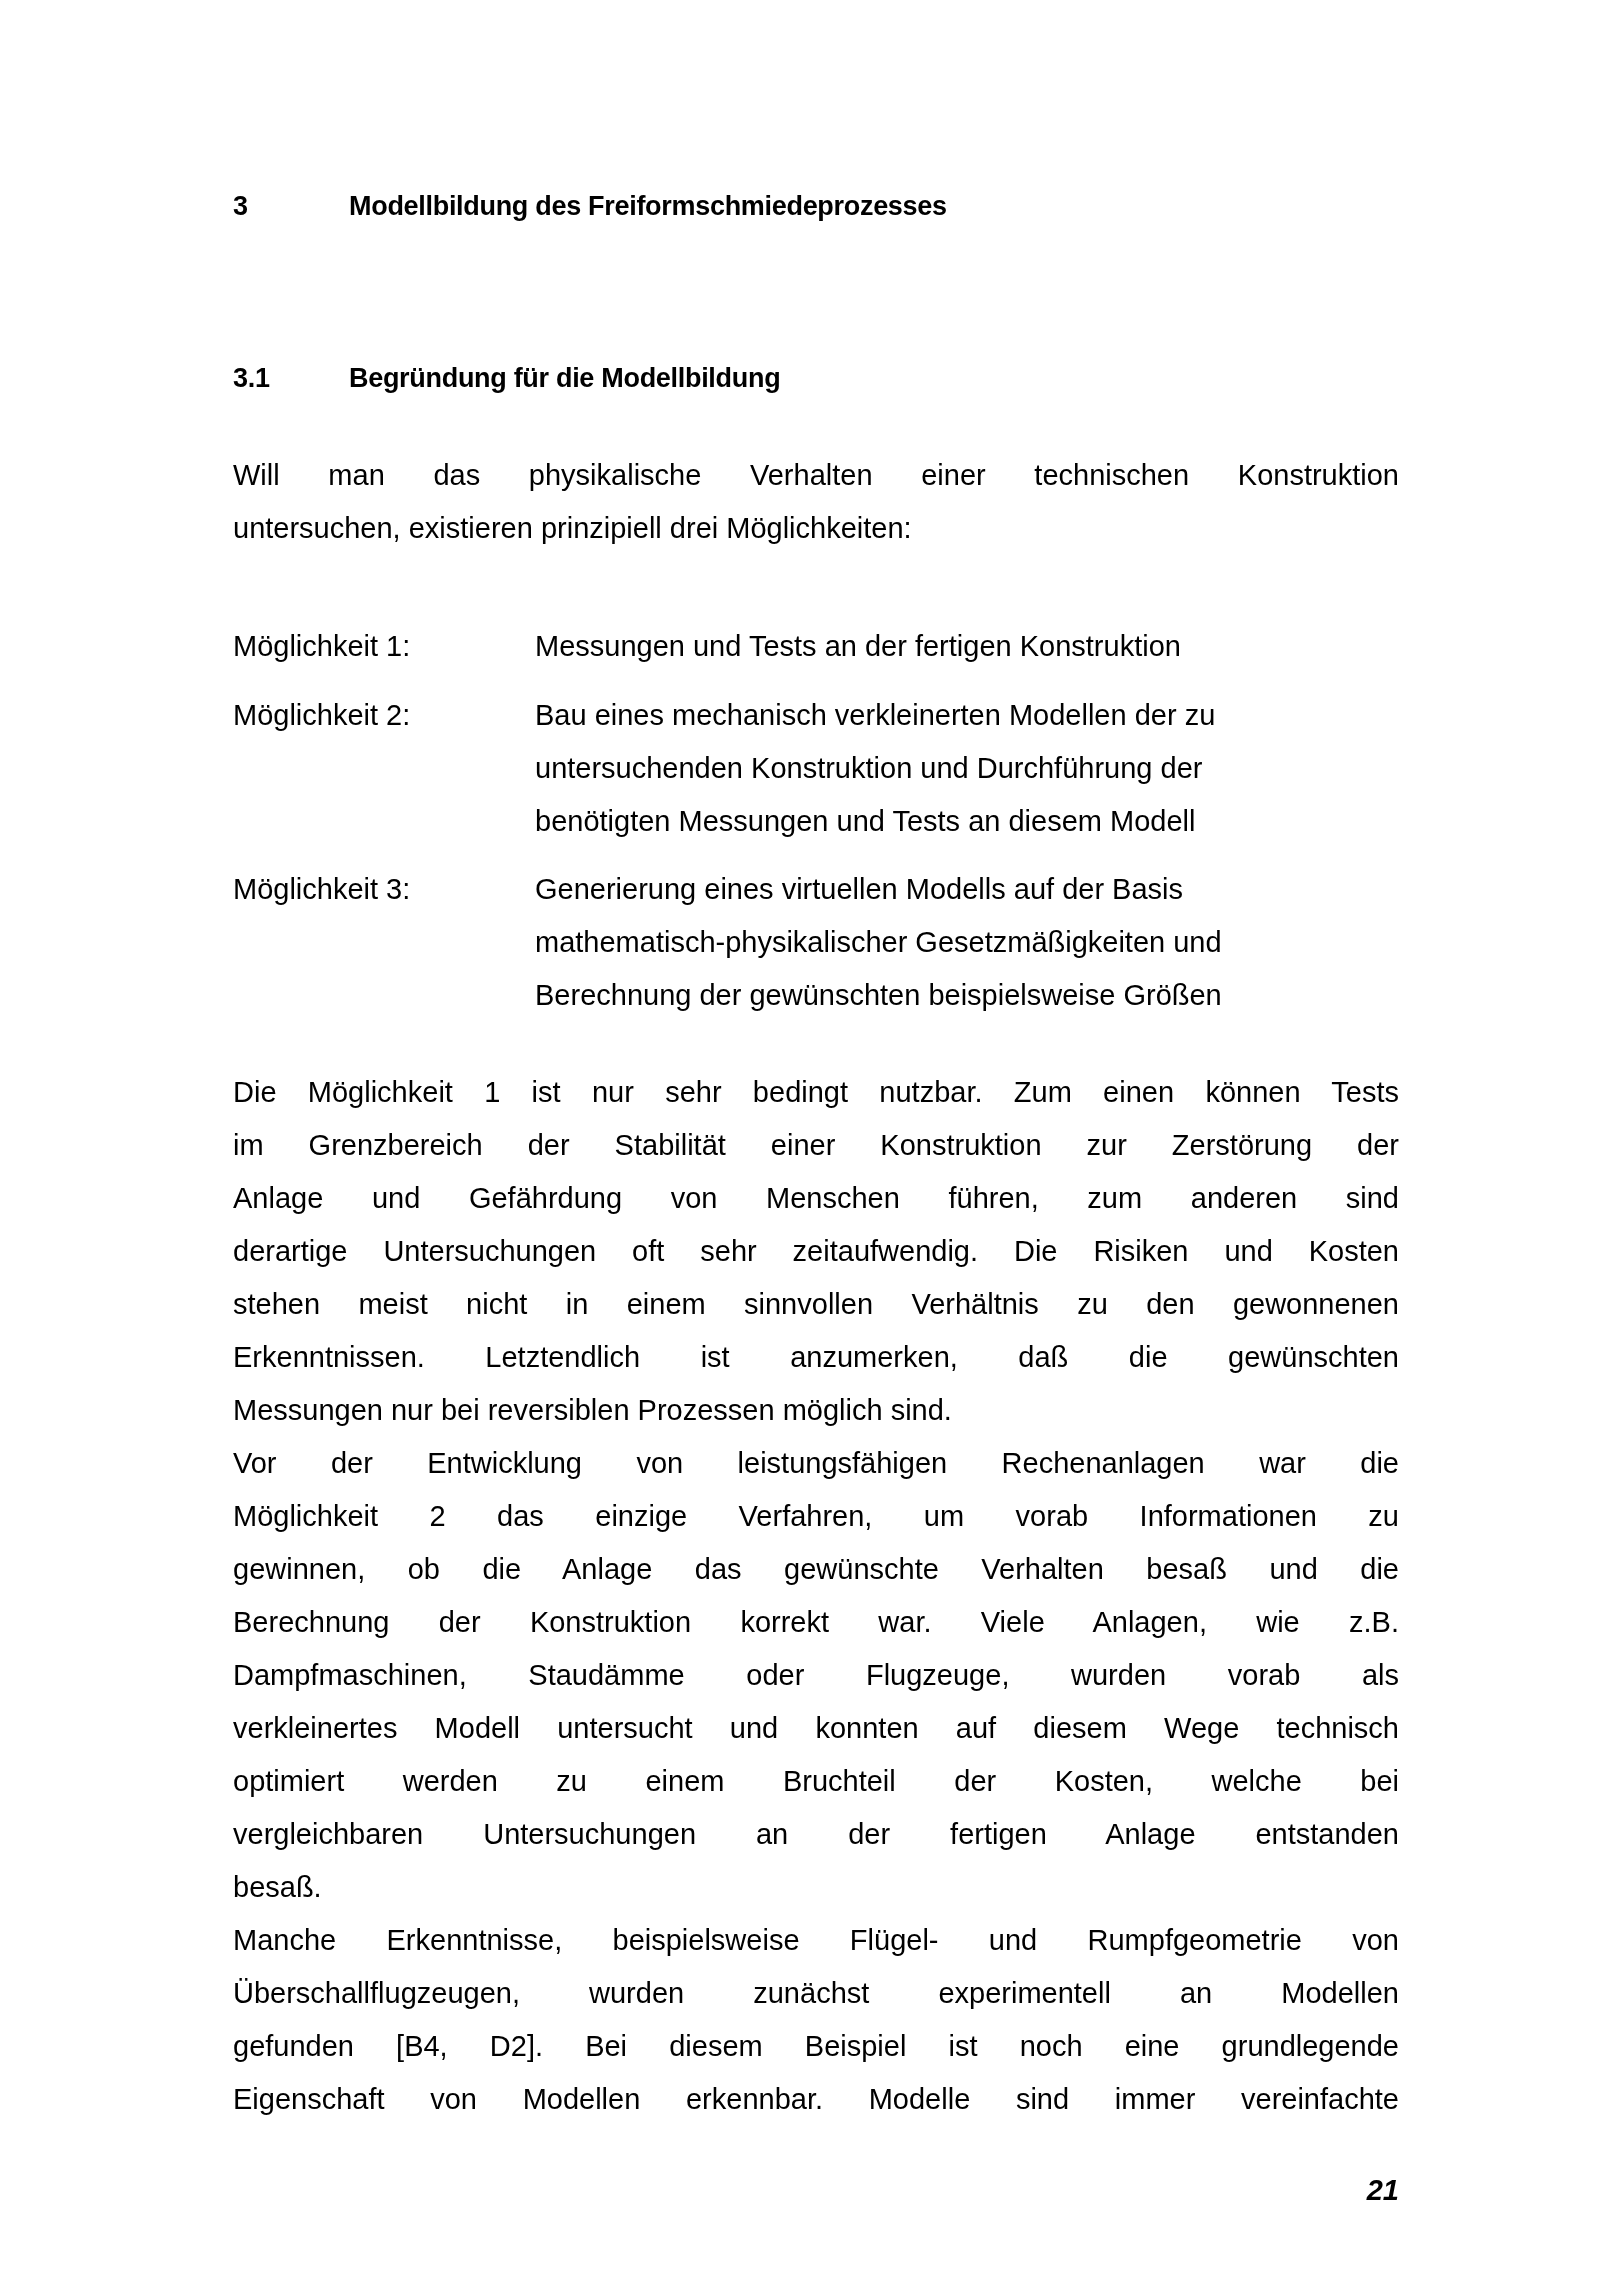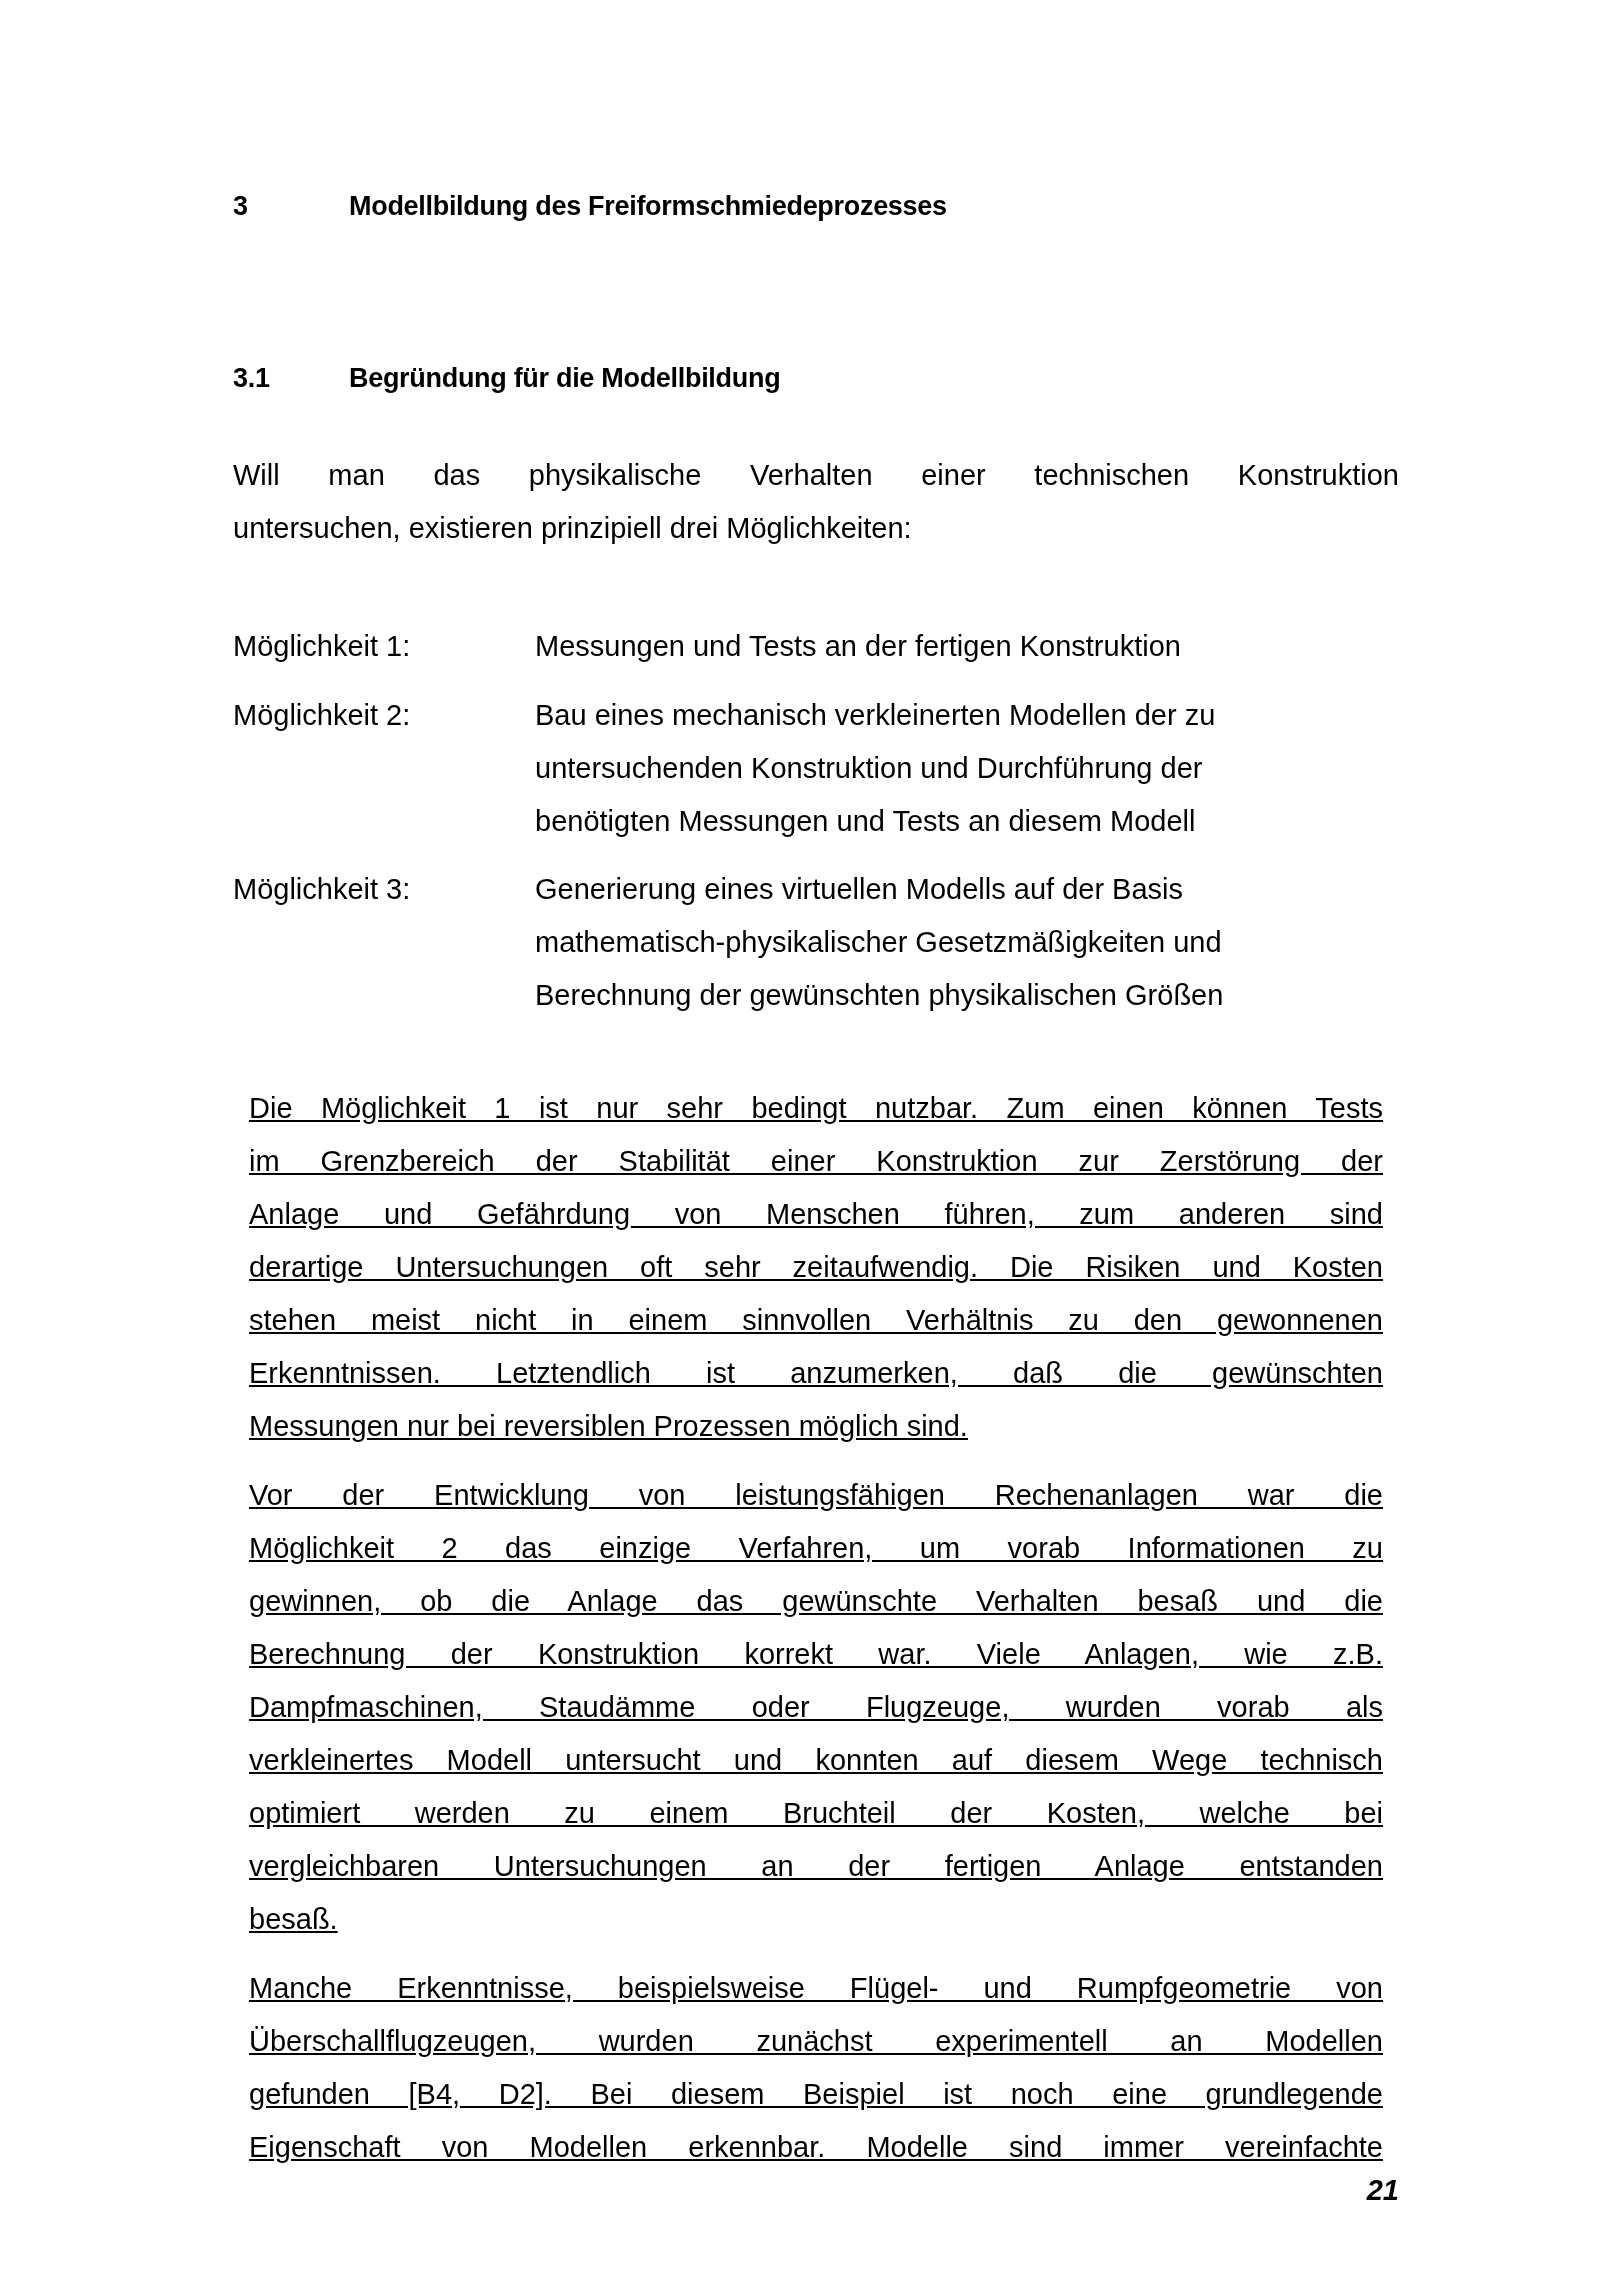--- a/index.html
+++ b/index.html
@@ -5,21 +5,21 @@
   html, body { margin: 0; padding: 0; background: #ffffff; }
   body { width: 1620px; height: 2293px; position: relative; overflow: hidden;
          font-family: "Liberation Sans", sans-serif; color: #000; }
   .page { position: absolute; left: 233px; top: 0; width: 1166px; }
   h1, h2 { margin: 0; font-weight: bold; position: absolute; left: 0; width: 1166px;
            font-size: 27px; letter-spacing: -0.3px; }
   h1 { top: 191px; }
   h2 { top: 363px; }
   .num { display: inline-block; width: 116px; }
   .body { font-size: 29px; line-height: 53px; }
-  .p { text-align: justify; margin: 16px; text-decoration: underline; }
+  .p { text-align: justify; margin: 0; }
   .intro { position: absolute; top: 449px; left: 0; width: 1166px; }
   .options { position: absolute; top: 608px; left: 0; width: 1166px; margin-top: 12px; }
   .opt { display: flex; margin-bottom: 15.7px; }
   .opt-label { width: 302px; flex: none; }
   .opt-text { flex: 1; }
   .opt-line { display: block; white-space: nowrap; }
   .main { position: absolute; top: 1066px; left: 0; width: 1166px; }
   .line { display: block; text-align: justify; text-align-last: justify; white-space: normal; height: 53px; }
   .line.last { text-align-last: left; }
   .pagenum { position: absolute; top: 2174px; right: 221px; font-size: 29px; font-weight: bold; font-style: italic; text-align: center; }
@@ -53,21 +53,21 @@
         <span class="opt-line">Bau eines mechanisch verkleinerten Modellen der zu</span>
         <span class="opt-line">untersuchenden Konstruktion und  Durchführung der</span>
         <span class="opt-line">benötigten Messungen und Tests an diesem Modell</span>
       </div>
     </div>
     <div class="opt">
       <div class="opt-label">Möglichkeit 3:</div>
       <div class="opt-text">
         <span class="opt-line">Generierung eines virtuellen Modells auf der Basis</span>
         <span class="opt-line">mathematisch-physikalischer Gesetzmäßigkeiten und</span>
-        <span class="opt-line">Berechnung der gewünschten physikalischen Größen</span>
+        <span class="opt-line">Berechnung der gewünschten beispielsweise Größen</span>
       </div>
     </div>
   </div>
 
   <div class="main body">
     <div class="p">
       <span class="line">Die Möglichkeit 1 ist nur sehr bedingt nutzbar. Zum einen können Tests</span>
       <span class="line">im Grenzbereich der Stabilität einer Konstruktion zur Zerstörung der</span>
       <span class="line">Anlage und Gefährdung von Menschen führen, zum anderen sind</span>
       <span class="line">derartige Untersuchungen oft sehr zeitaufwendig. Die Risiken und Kosten</span>

